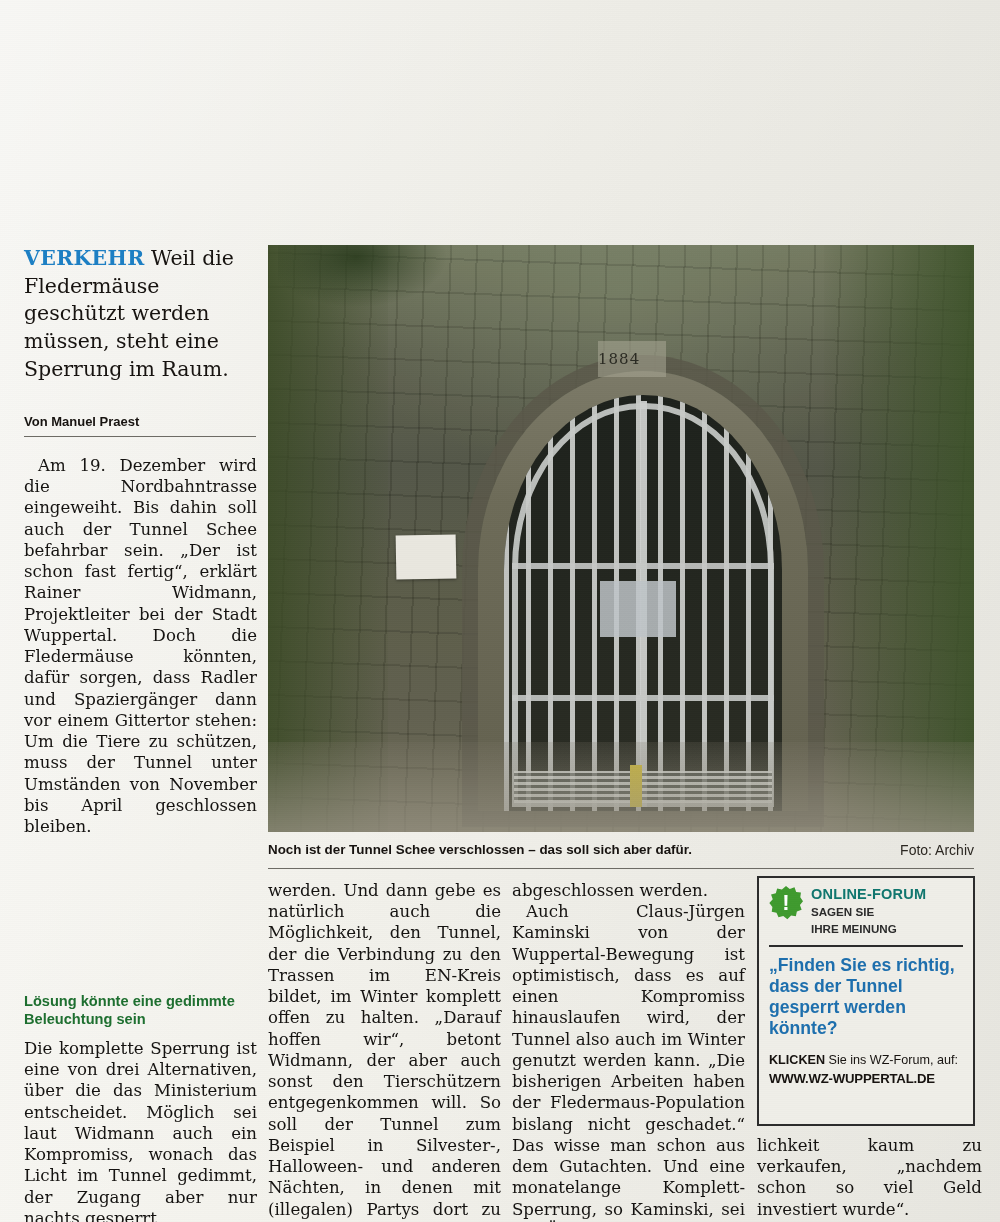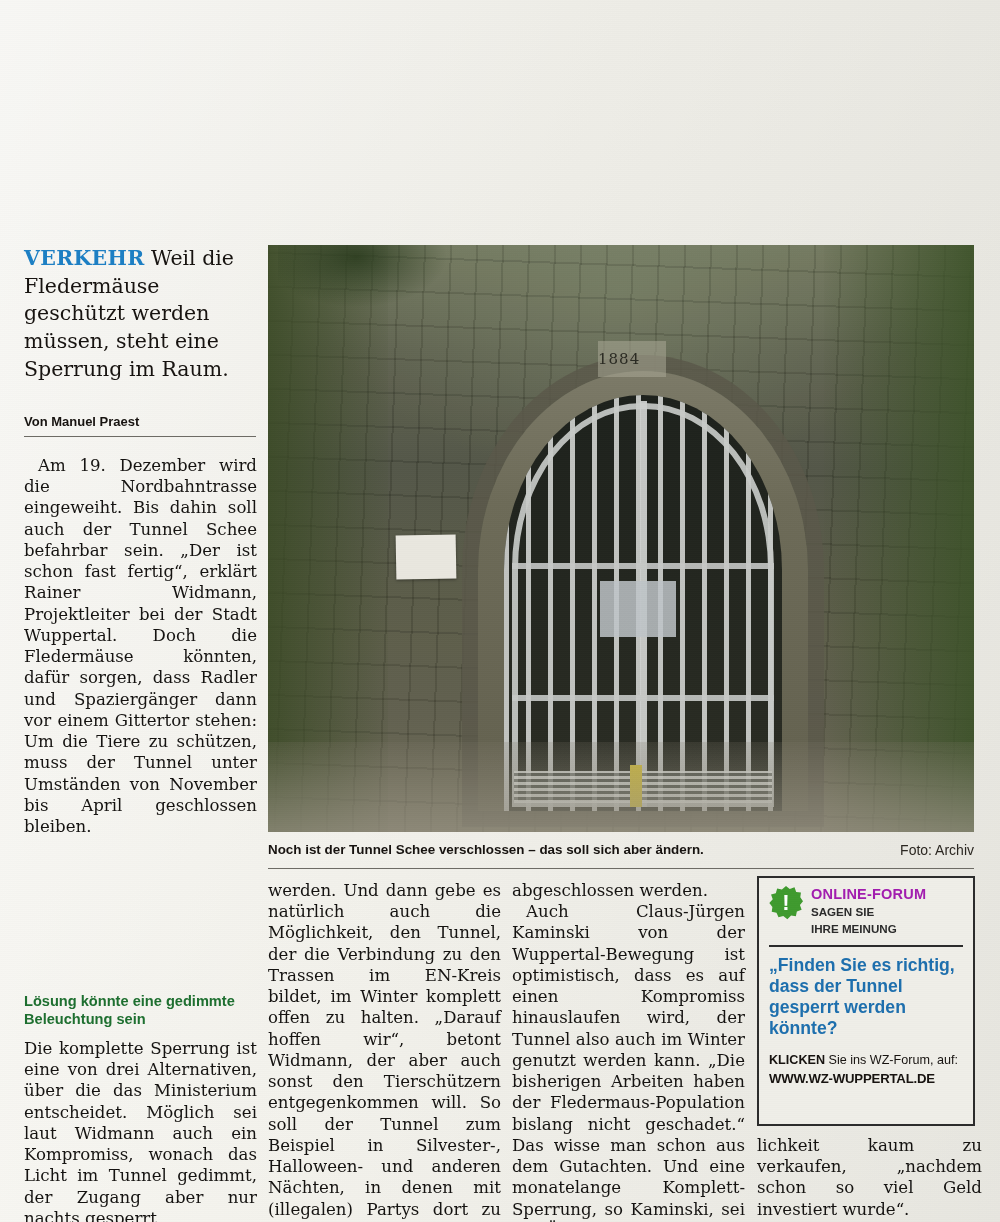--- a/index.html
+++ b/index.html
@@ -353,21 +353,21 @@
     font-weight: 700;
     font-size: 22px;
     line-height: 34px;
     text-align: center;
     clip-path: polygon(50% 0%, 61% 9%, 75% 4%, 80% 18%, 94% 19%, 92% 33%, 100% 45%, 91% 56%, 96% 70%, 82% 75%, 79% 89%, 65% 87%, 54% 98%, 42% 88%, 28% 92%, 22% 79%, 8% 76%, 10% 62%, 1% 50%, 11% 39%, 6% 25%, 20% 21%, 24% 7%, 38% 10%);
   }
   .forum-title {
     font-family: "Liberation Sans", sans-serif;
     font-weight: 700;
     font-size: 14.5px;
-    color: #a21caf;
+    color: #0f766e;
     letter-spacing: 0.2px;
     line-height: 1.18;
   }
   .forum-sub {
     font-family: "Liberation Sans", sans-serif;
     font-weight: 700;
     font-size: 11.6px;
     color: #2b2b2b;
     line-height: 1.25;
     margin-top: 2px;
@@ -452,21 +452,21 @@
       <div class="gate-cross2"></div>
       <div class="gate-plate"></div>
       <div class="gate-louvre"></div>
     </div>
     <div class="sign-white"></div>
     <div class="yellow-post"></div>
     <div class="ground"></div>
   </div>
 
   <div class="caption">
-    <span>Noch ist der Tunnel Schee verschlossen – das soll sich aber ändern.</span>
+    <span>Noch ist der Tunnel Schee verschlossen – das soll sich aber dafür.</span>
     <span class="credit">Foto: Archiv</span>
   </div>
   <div class="caption-rule"></div>
 
   <div class="col2">
     <p>werden. Und dann gebe es natürlich auch die Möglichkeit, den Tunnel, der die Verbindung zu den Trassen im EN-Kreis bildet, im Winter komplett offen zu halten. „Darauf hoffen wir“, betont Widmann, der aber auch sonst den Tierschützern entgegenkommen will. So soll der Tunnel zum Beispiel in Silvester-, Halloween- und anderen Nächten, in denen mit (illegalen) Partys dort zu rechnen sei, auf jeden Fall</p>
   </div>
 
   <div class="col3">
     <p>abgeschlossen werden.</p>

